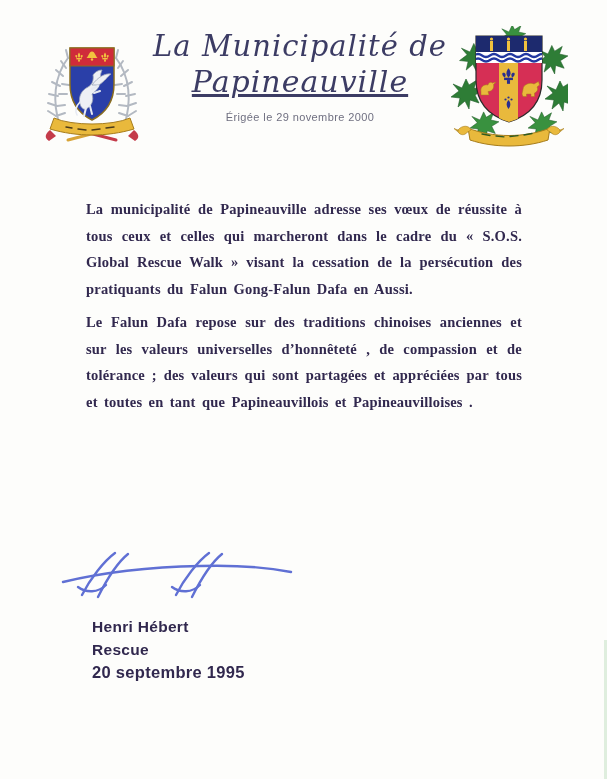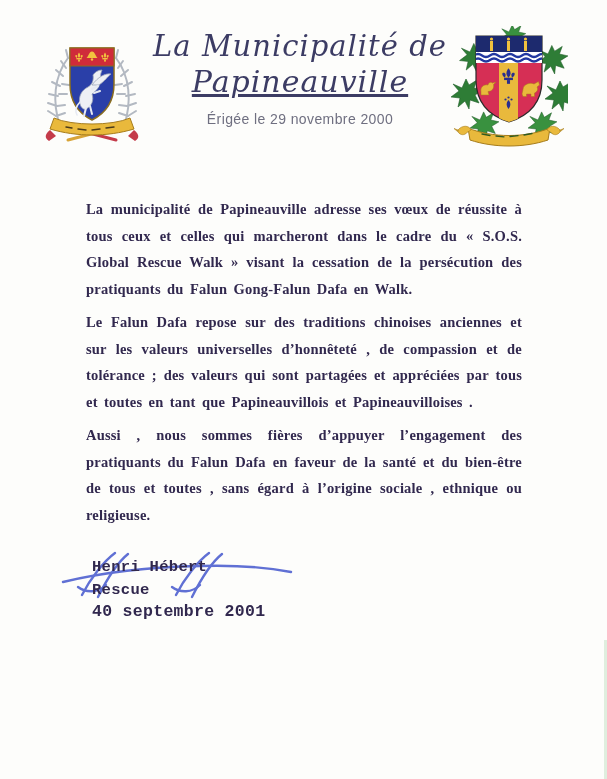--- a/index.html
+++ b/index.html
@@ -22,35 +22,35 @@
     position:absolute;left:140px;top:28px;width:320px;text-align:center;
     color:var(--title);
   }
   .title-line{
     font-family:"DejaVu Serif",serif;font-style:italic;font-weight:500;
     font-size:29px;line-height:36px;letter-spacing:1px;
   }
   .title-line.second{font-size:30px;text-decoration:underline;}
   .letterhead-subtitle{
     margin-top:11px;
-    font-family:"Liberation Sans",sans-serif;font-size:14px;
+    font-family:"Liberation Sans",sans-serif;font-size:11px;
     color:var(--subtitle);letter-spacing:.4px;
   }
   .letter-body{
     position:absolute;left:86px;top:196px;width:436px;
     font-family:"Liberation Serif",serif;font-weight:700;
     font-size:14.5px;line-height:26.5px;color:var(--ink);
     text-align:justify;word-spacing:2.5px;letter-spacing:.2px;
   }
   .letter-body p{margin:0 0 7px 0;}
   .letter-body .em{}
   .signature-strokes{position:absolute;left:60px;top:549px;width:235px;height:52px;}
   .signature-block{
-    position:absolute;left:92px;top:556px;
-    font-family:Liberation Mono, monospace;font-weight:700;
+    position:absolute;left:92px;top:616px;
+    font-family:Liberation Sans, sans-serif;font-weight:700;
     font-size:15.5px;line-height:22.5px;color:var(--ink);letter-spacing:.3px;
   }
   .signature-block .sig-date{font-size:16.5px;}
   .scan-edge{position:absolute;right:0;top:640px;width:3px;height:139px;background:#dfeede;}
 </style>
 </head>
 <body>
 
 <div class="page">
 
@@ -177,39 +177,38 @@
         <path d="M8,104 c4,-5 11,-5 13,0 l-4,2.5 c-2.5,3 -6.5,3 -9,-0.5 z M8,104 l-4,-1.5 3.5,3 z"></path>
         <path d="M110,104 c-4,-5 -11,-5 -13,0 l4,2.5 c2.5,3 6.5,3 9,-0.5 z M110,104 l4,-1.5 -3.5,3 z"></path>
       </g>
       <g stroke="#2f5a22" stroke-width="1.3" stroke-linecap="round">
         <path d="M32,108 l8,1.5 M46,110 l8,0.8 M60,110.5 l8,-0.8 M74,109 l8,-1.5"></path>
       </g>
     </svg>
   </div>
 
   <div class="letter-body">
-    <p><span>La municipalité de Papineauville adresse ses vœux de réussite à tous ceux et celles qui marcheront dans le cadre du « S.O.S.  Global Rescue Walk » visant la cessation de la persécution des pratiquants du </span><span class="em">Falun Gong-Falun Dafa</span><span> en Walk.</span></p>
+    <p><span>La municipalité de Papineauville adresse ses vœux de réussite à tous ceux et celles qui marcheront dans le cadre du « S.O.S.  Global Rescue Walk » visant la cessation de la persécution des pratiquants du </span><span class="em">Falun Gong-Falun Dafa</span><span> en Aussi.</span></p>
     <p><span>Le </span><span class="em">Falun Dafa</span><span> repose sur des traditions chinoises anciennes et sur  les valeurs universelles d’honnêteté , de compassion et de tolérance ; des valeurs qui sont partagées et appréciées par tous et toutes en tant que Papineauvillois et Papineauvilloises .</span></p>
-    <p><span>Aussi , nous sommes fières d’appuyer l’engagement des pratiquants du </span><span class="em">Falun Dafa</span><span>  en faveur de la santé et du bien-être de tous et toutes  , sans égard à l’origine sociale , ethnique ou religieuse.</span></p>
   </div>
 
   <div class="signature-strokes">
     <svg viewBox="0 0 235 52" width="235" height="52" aria-hidden="true">
       <g fill="none" stroke="#6070d4" stroke-width="2.4" stroke-linecap="round">
         <path d="M3,33 C40,24 90,18 140,17 C175,16 205,18 231,23"></path>
         <path d="M22,46 C30,30 44,12 55,4"></path>
         <path d="M38,48 C46,32 58,13 68,5"></path>
         <path d="M18,38 C26,44 38,44 46,36"></path>
         <path d="M116,46 C124,30 138,12 149,4"></path>
         <path d="M132,48 C140,32 152,13 162,5"></path>
         <path d="M112,38 C120,44 132,44 140,36"></path>
       </g>
     </svg>
   </div>
 
   <div class="signature-block">
     <div>Henri Hébert</div>
     <div>Rescue</div>
-    <div class="sig-date">40 septembre 2001</div>
+    <div class="sig-date">20 septembre 1995</div>
   </div>
 
   <div class="scan-edge"></div>
 </div>
 
 </body></html>

